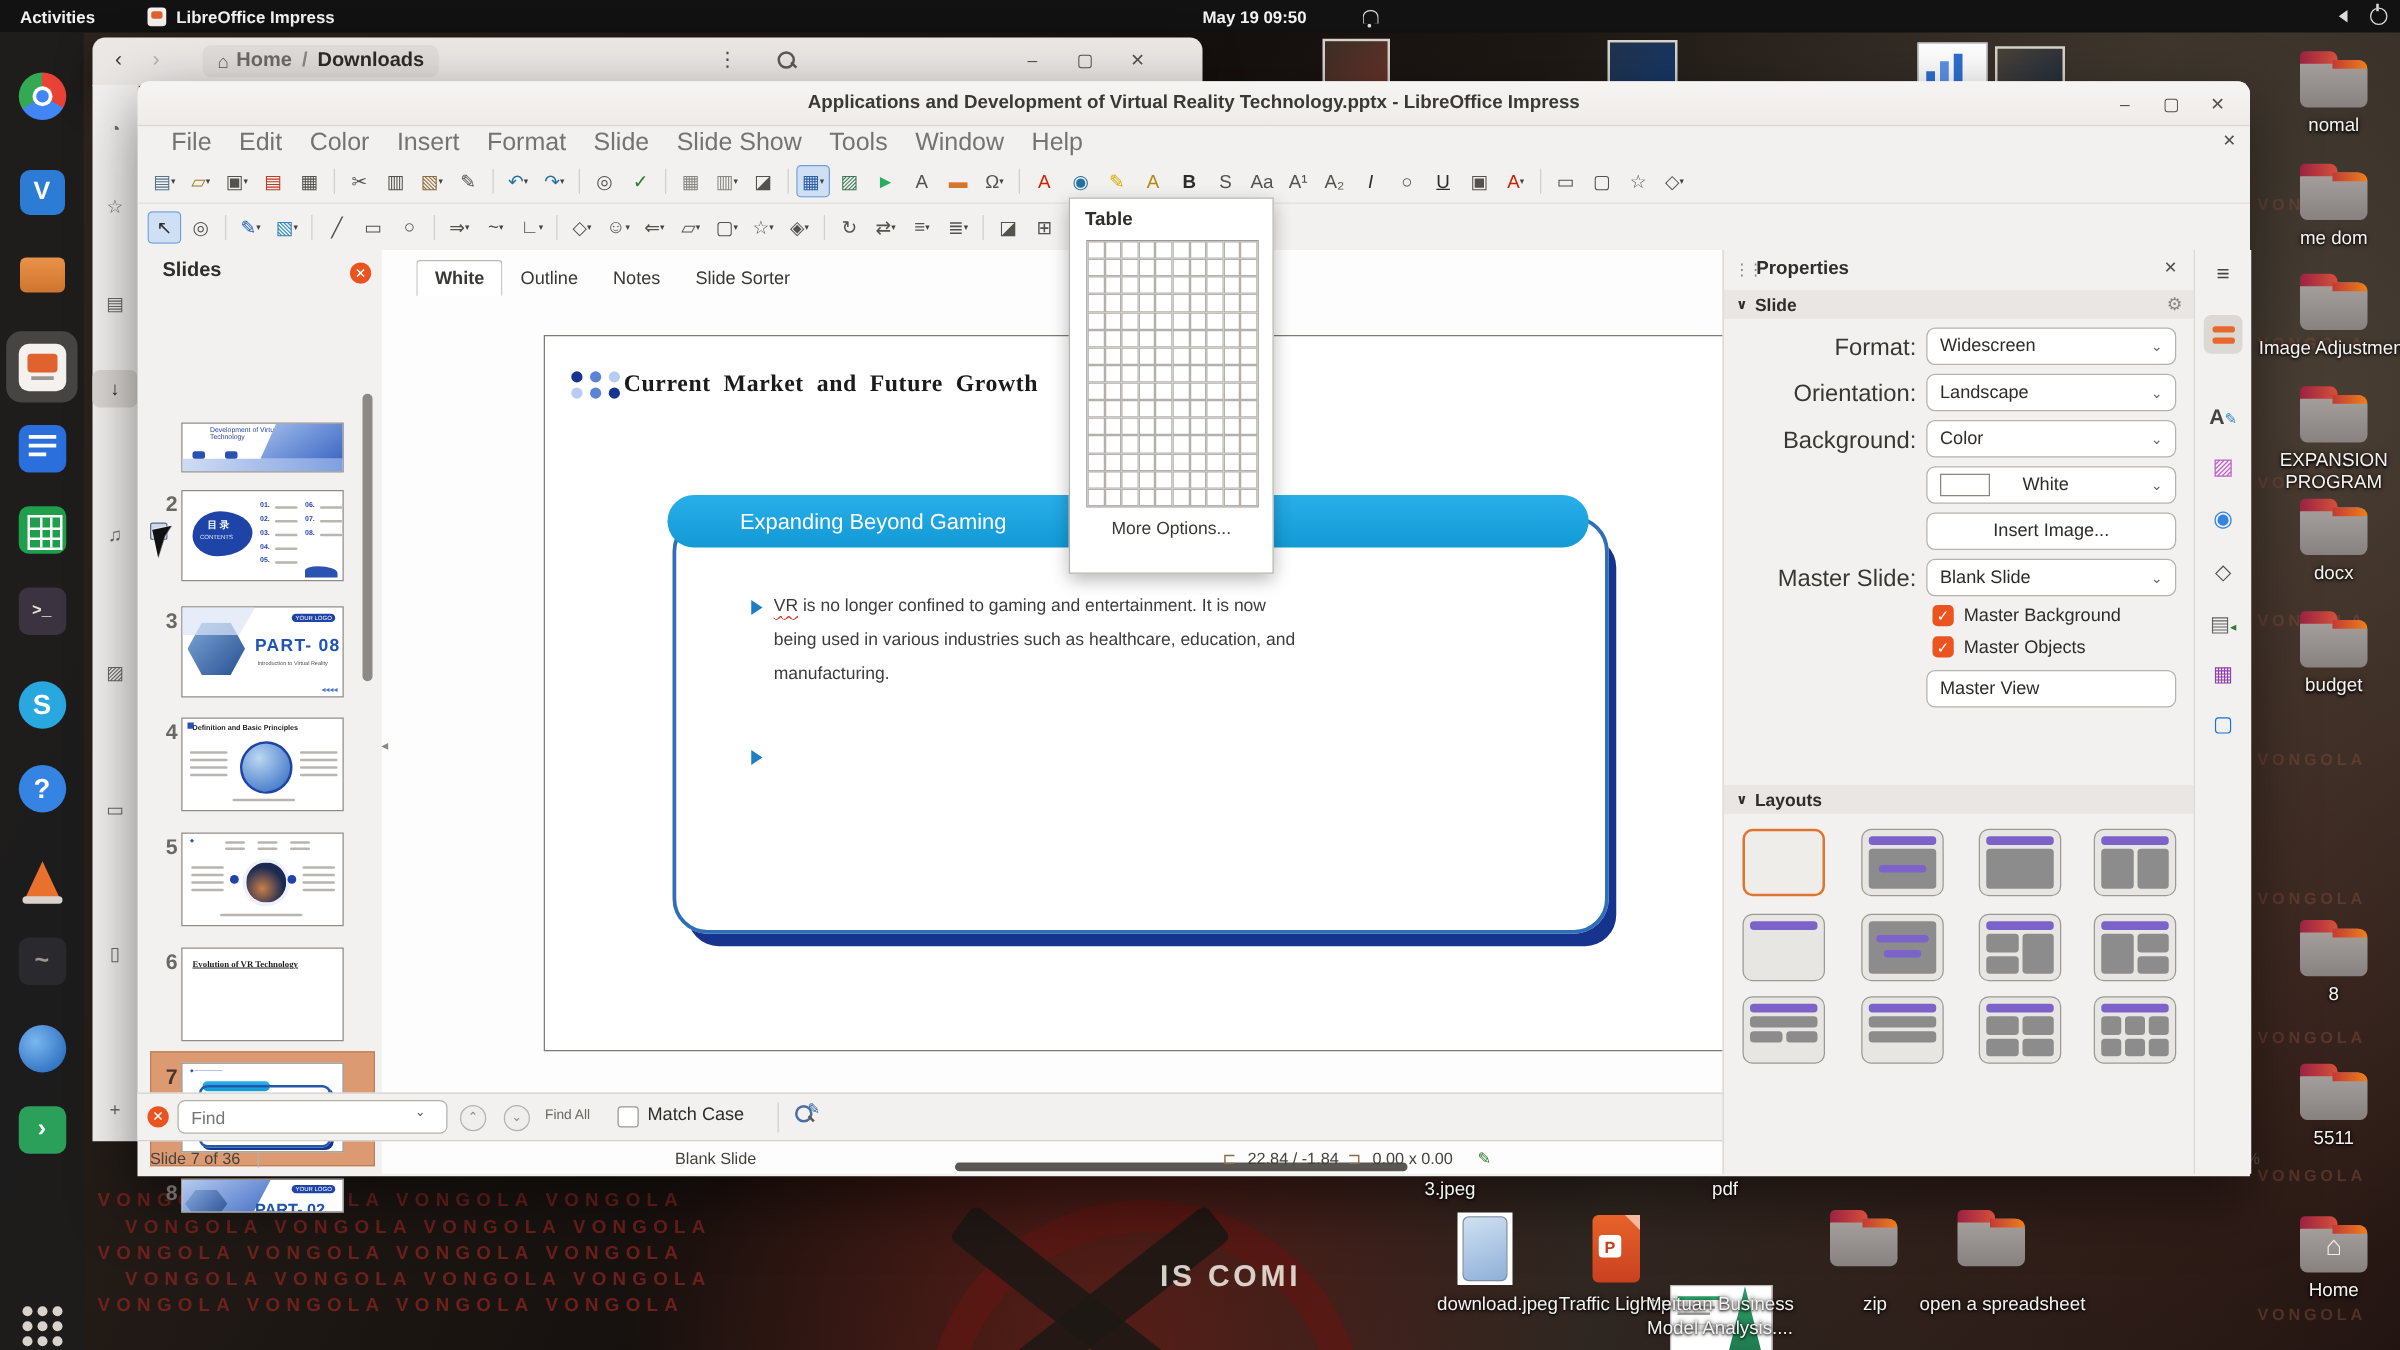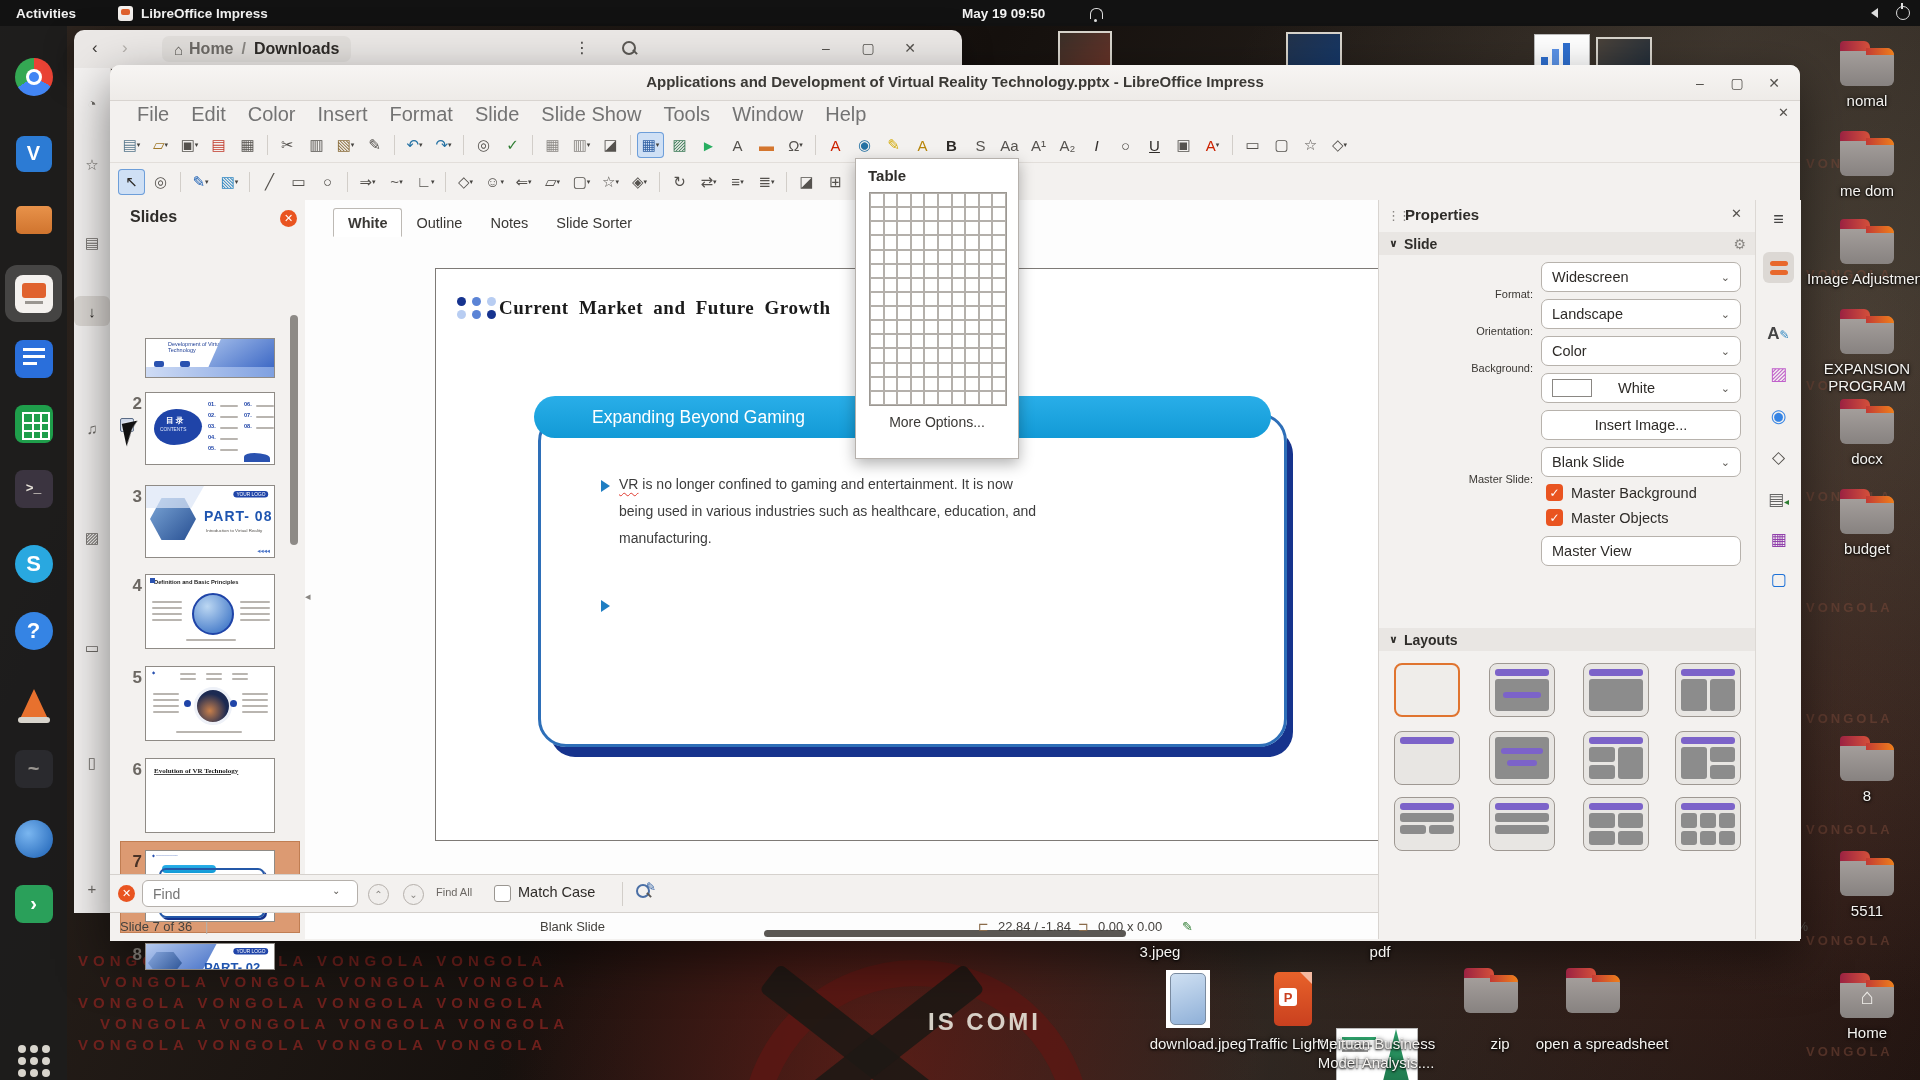--- a/index.html
+++ b/index.html
@@ -78,21 +78,21 @@
   #tgrid div{border:0.5px solid #b4b0ab;background:#fff;}
   
   #findbar{left:0;top:809px;width:1690px;height:38px;background:#f3f1ef;border-top:1px solid #d5d1cd;}
   #findinput{position:absolute;left:32px;top:5px;width:216px;height:27px;border:1px solid #b5b0ab;border-radius:6px;background:#fff;font-size:14px;color:#333;padding:0 30px 0 10px;box-sizing:border-box;outline:none;}
   .circbtn{position:absolute;width:19px;height:19px;border:1px solid #b5b0ab;border-radius:50%;background:#f0eeec;color:#8a8783;font-size:10px;display:flex;align-items:center;justify-content:center;}
   #statusbar{left:0,top:847px;width:1690px;height:29px;}
   .sb-txt{position:absolute;top:6px;font-size:13px;color:#45423e;}
   
   #props{left:1268px;top:135px;width:377px;height:739px;background:#f3f1ef;border-left:1px solid #d8d4d0;}
   .secbar{position:absolute;left:0;width:377px;height:23px;background:#e9e6e3;display:flex;align-items:center;font-weight:700;font-size:14px;color:#2f2d2a;padding-left:10px;box-sizing:border-box;}
-  .plabel{position:absolute;left:2px;width:152px;text-align:right;font-size:11px;color:#3a3733;margin-top:20px;}
+  .plabel{position:absolute;left:2px;width:152px;text-align:right;font-size:19px;color:#3a3733;}
   .drop{position:absolute;left:162px;width:200px;height:30px;background:#fff;border:1px solid #b7b2ac;border-radius:7px;font-size:14.5px;color:#2e2b28;display:flex;align-items:center;padding:0 10px;box-sizing:border-box;}
   .chev{margin-left:auto;color:#5c5954;font-size:11px;}
   .ocb{position:absolute;width:17px;height:17px;background:#e95420;border-radius:4px;color:#fff;font-size:12px;display:flex;align-items:center;justify-content:center;}
   .cbl{position:absolute;font-size:14.5px;color:#2e2b28;}
   .ltile{position:absolute;width:66px;height:54px;background:#e8e6e3;border:1px solid #9e9892;border-radius:8px;padding:5px;box-sizing:border-box;display:flex;flex-direction:column;gap:3px;}
   .ltile.sel{border:2px solid #e0742f;background:#efedea;}
   .tbar{height:7px;background:#7c63c9;border-radius:3px;flex:0 0 auto;}
   .gfill{flex:1;background:#8c8c8c;border-radius:3px;}
   .grow2{height:9px;background:#8c8c8c;border-radius:3px;flex:0 0 auto;}
   #pstrip{left:1645px;top:135px;width:45px;height:739px;background:#f3f1ef;border-left:1px solid #dcd8d4;}

